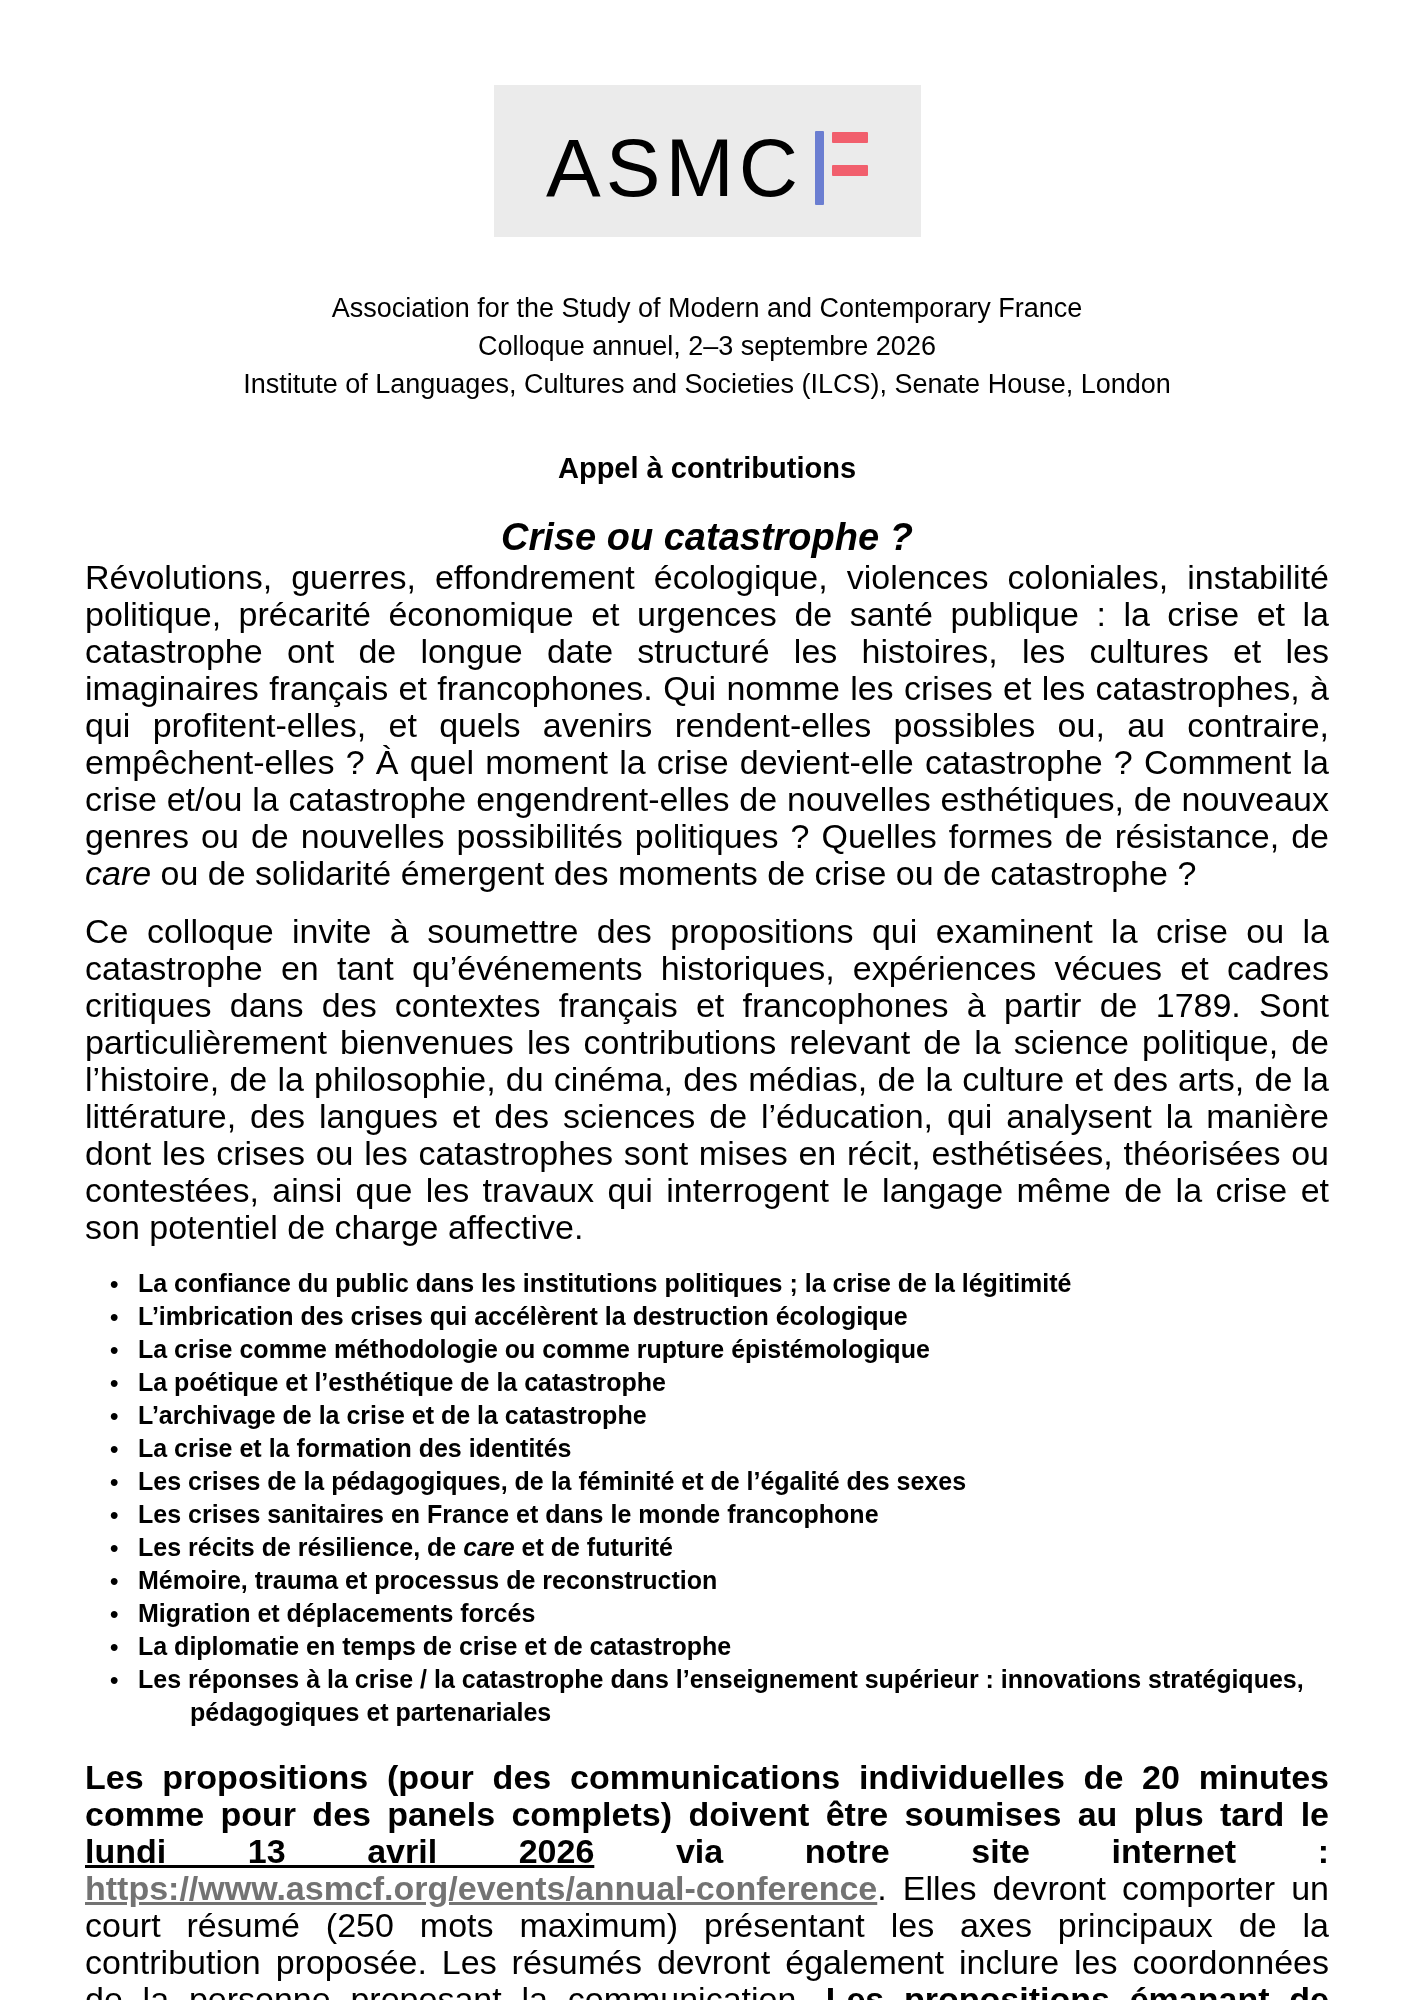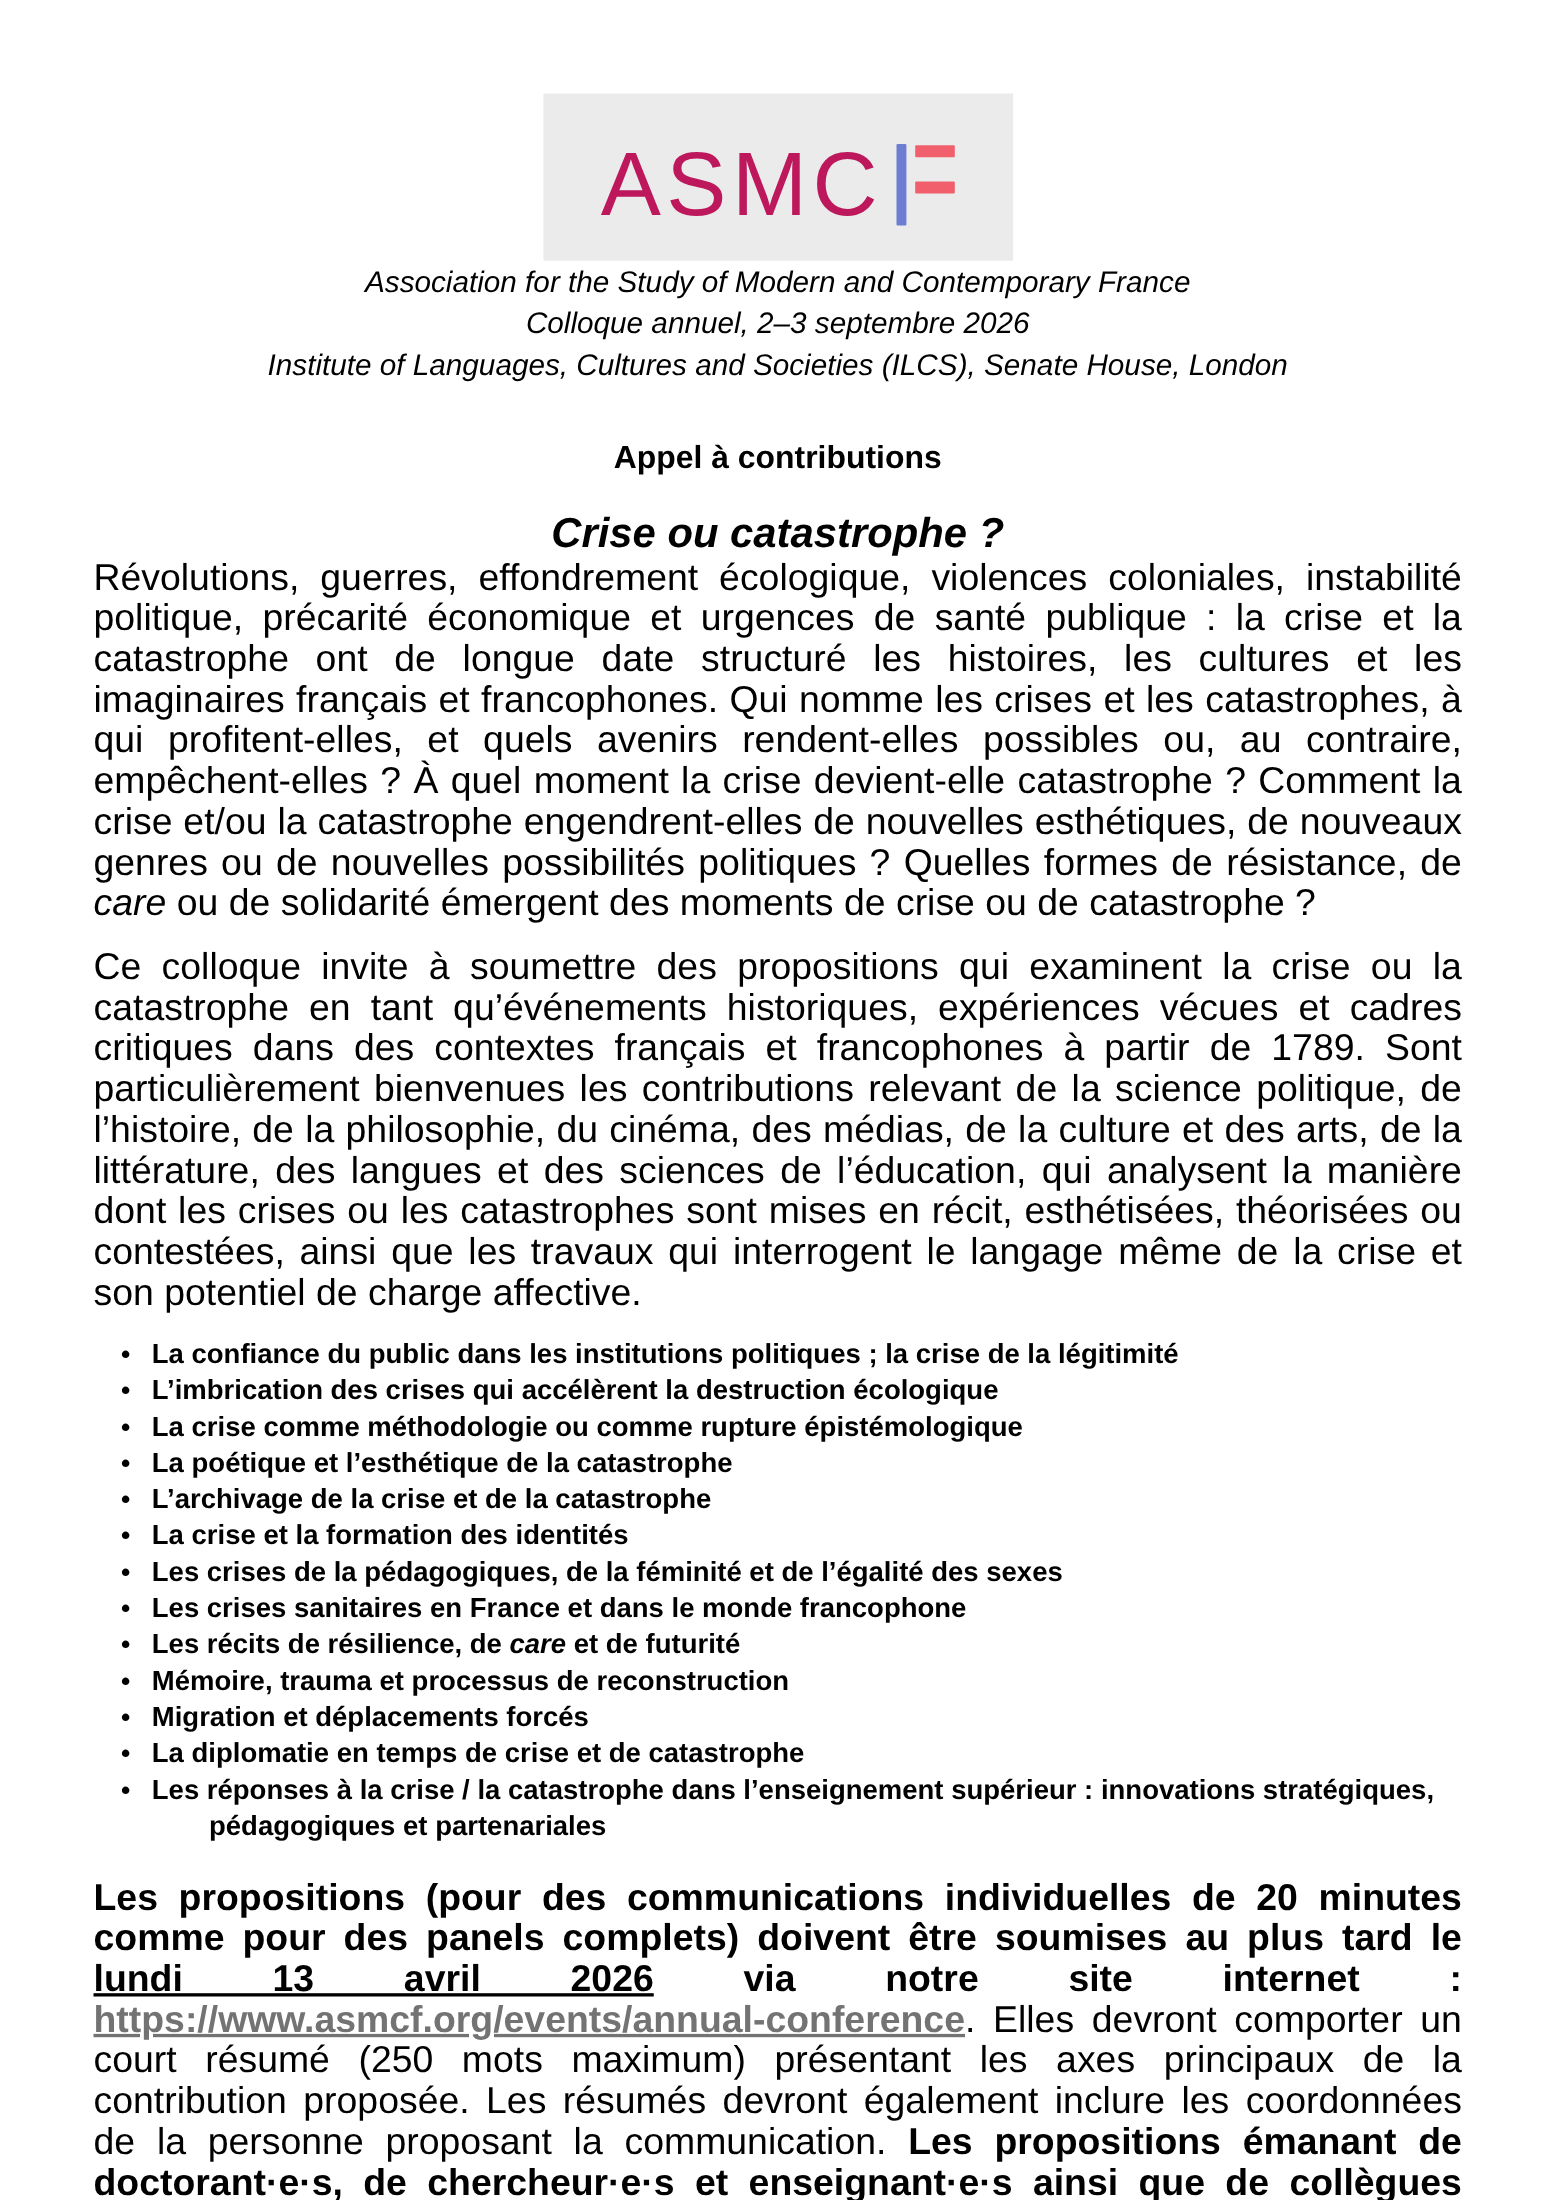--- a/index.html
+++ b/index.html
@@ -18,31 +18,31 @@
   
   .logo-row { text-align: center; padding-top: 85px; }
   .logo-box {
     width: 427px; height: 152px;
     background: #ebebeb;
     display: inline-flex; align-items: center; justify-content: center;
   }
   .logo-inner { display: flex; align-items: flex-end; margin-top: 14px; }
   .logo-text {
     font-size: 82px; line-height: 74px; letter-spacing: 5px;
-    font-weight: 300; color: #be185d;
+    font-weight: 300; color: #000000;
   }
   .logo-f { display: flex; margin-left: 12px; height: 74px; }
   .f-vbar { width: 9px; height: 74px; background: #6b7ed1; border-radius: 1px; }
   .f-hbars { width: 36px; height: 74px; position: relative; margin-left: 8px; }
   .f-hbar { position: absolute; left: 0; width: 36px; height: 11px; background: #f15f6d; border-radius: 1px; }
   .f-hbar.t { top: 1px; }
   .f-hbar.m { top: 34px; }
 
   
-  .doc-header { text-align: center; font-size: 27px; line-height: 38px; font-style: italic; }
+  .doc-header { margin-top: 52px; text-align: center; font-size: 27px; line-height: 38px; }
   .title { margin-top: 48px; text-align: center; font-weight: bold; font-size: 29px; line-height: 34px; }
   .subtitle { margin-top: 30px; text-align: center; font-weight: bold; font-style: italic; font-size: 38px; line-height: 44px; }
 
   
   .body-text p {
     font-size: 34px; line-height: 37px;
     text-align: justify;
     margin: 0 0 21px 0;
   }
   .intro { margin-top: 30px; }

